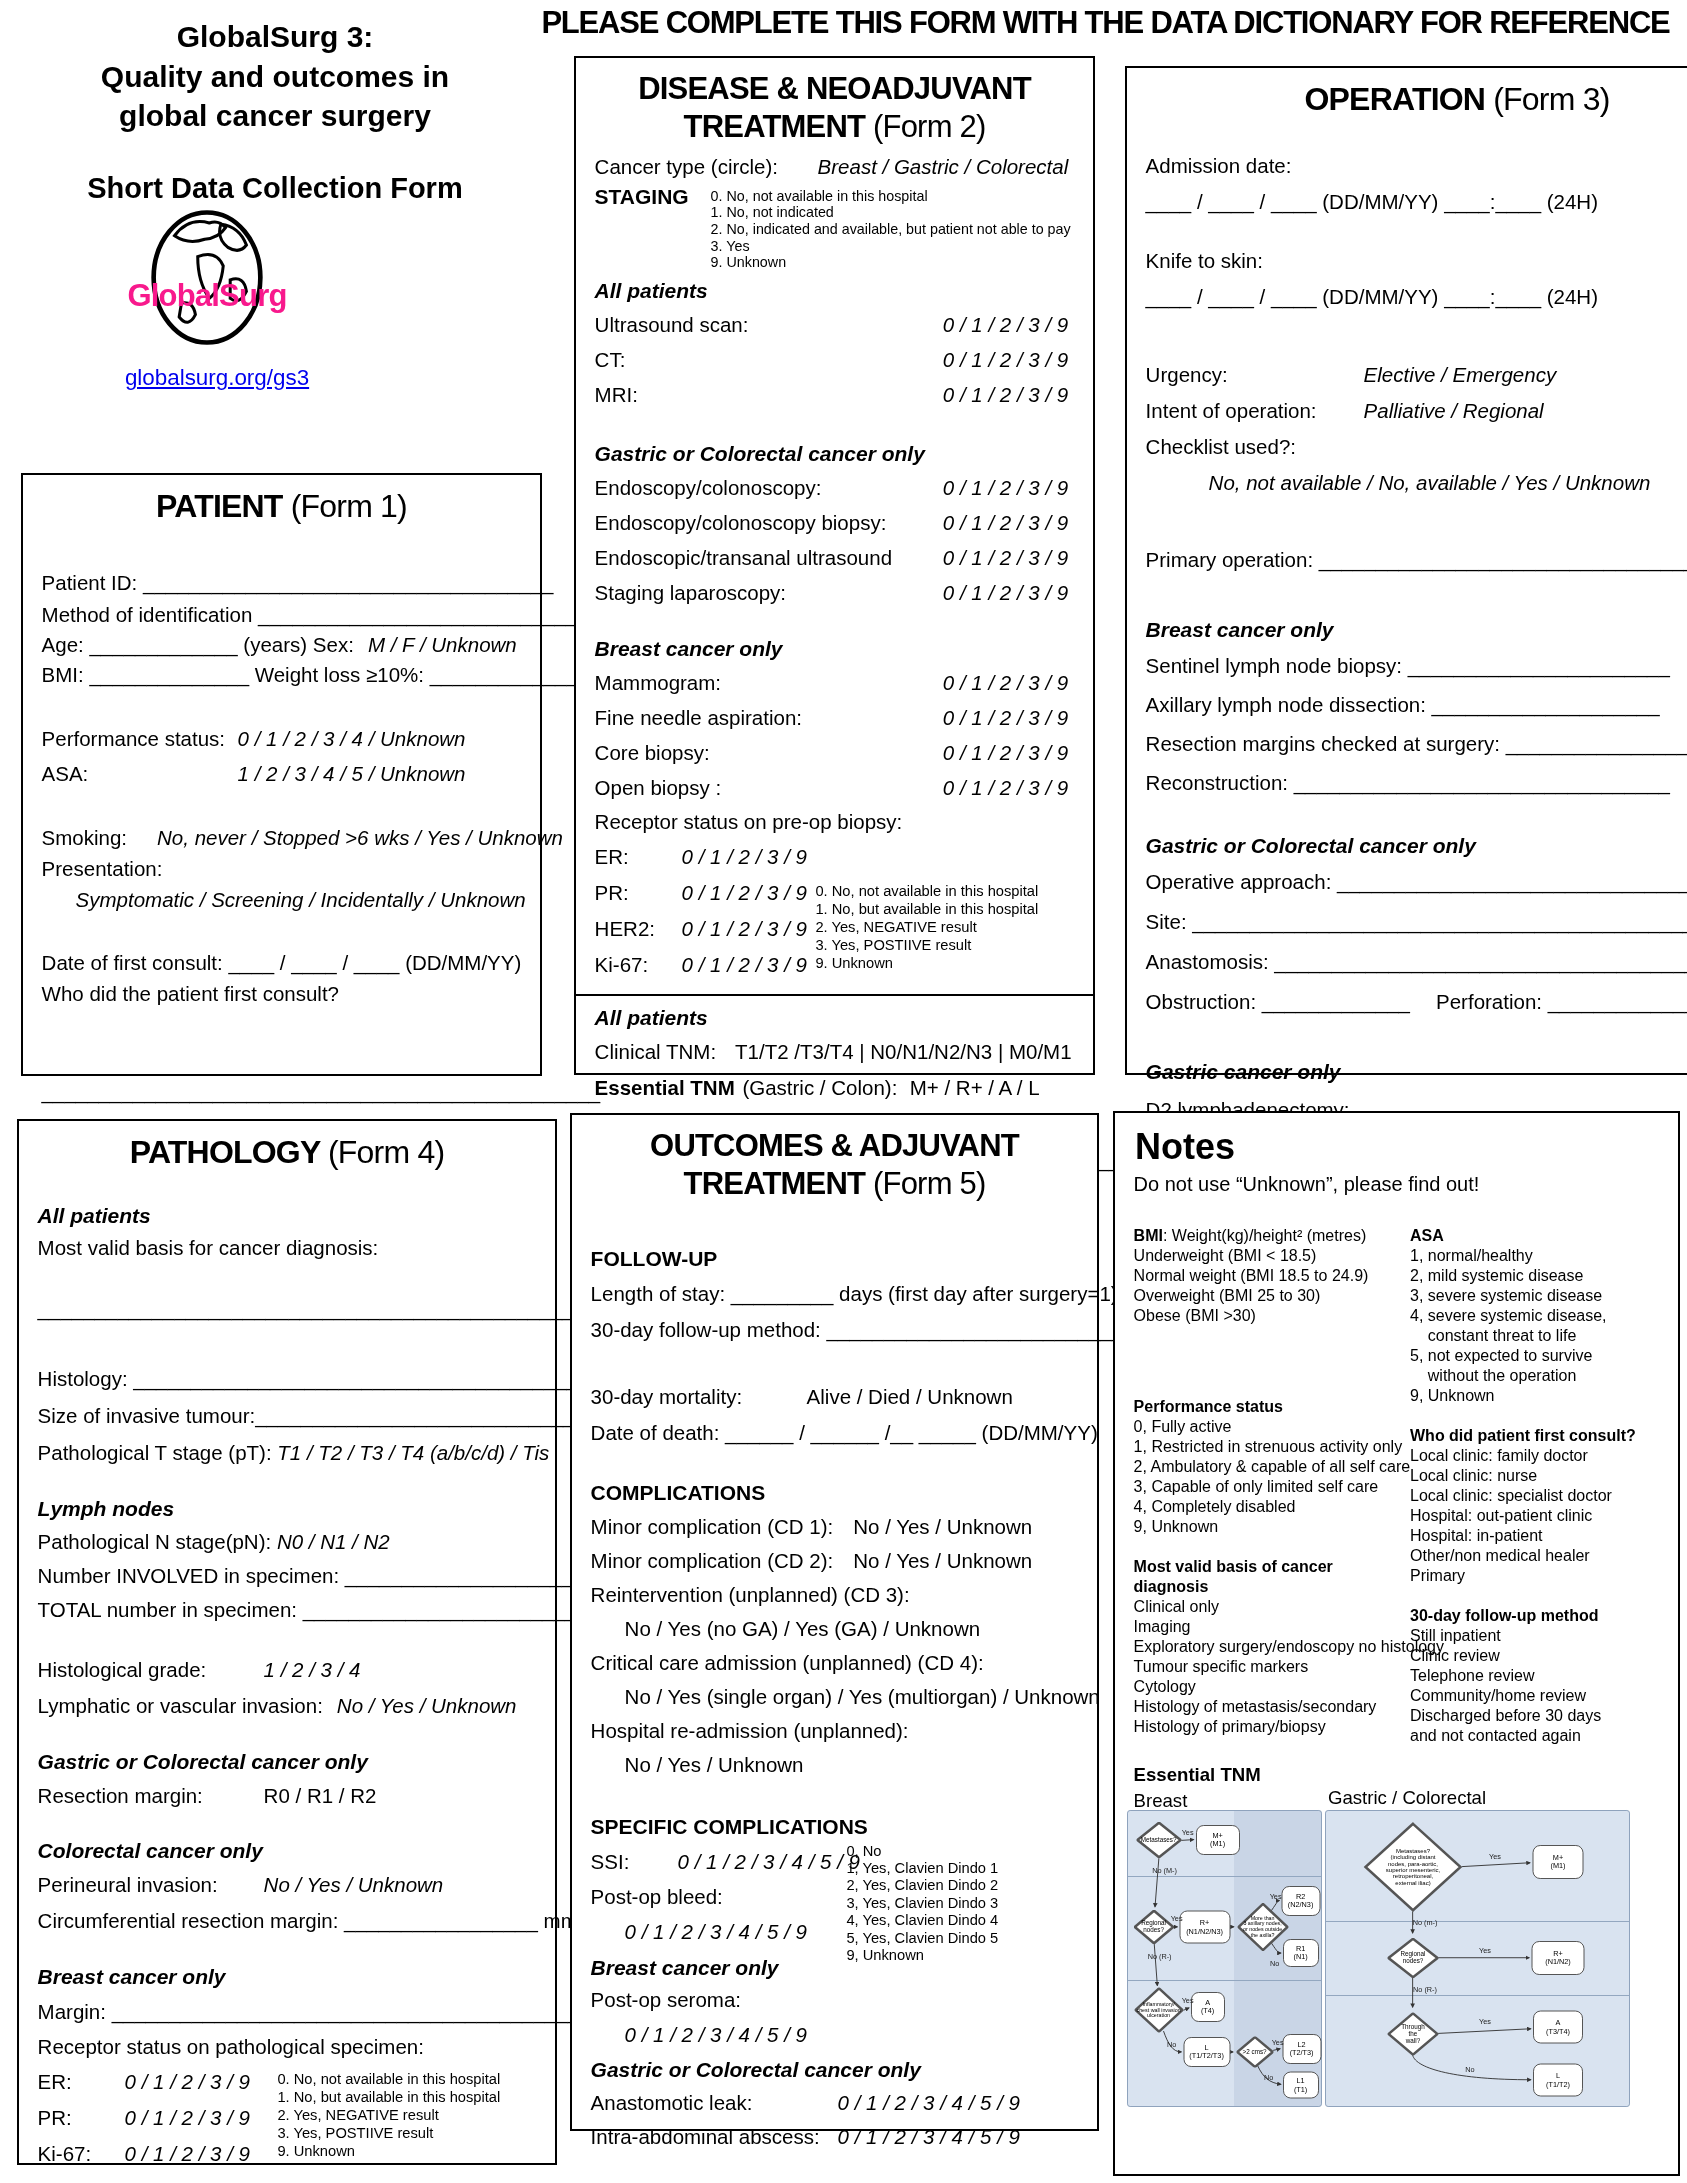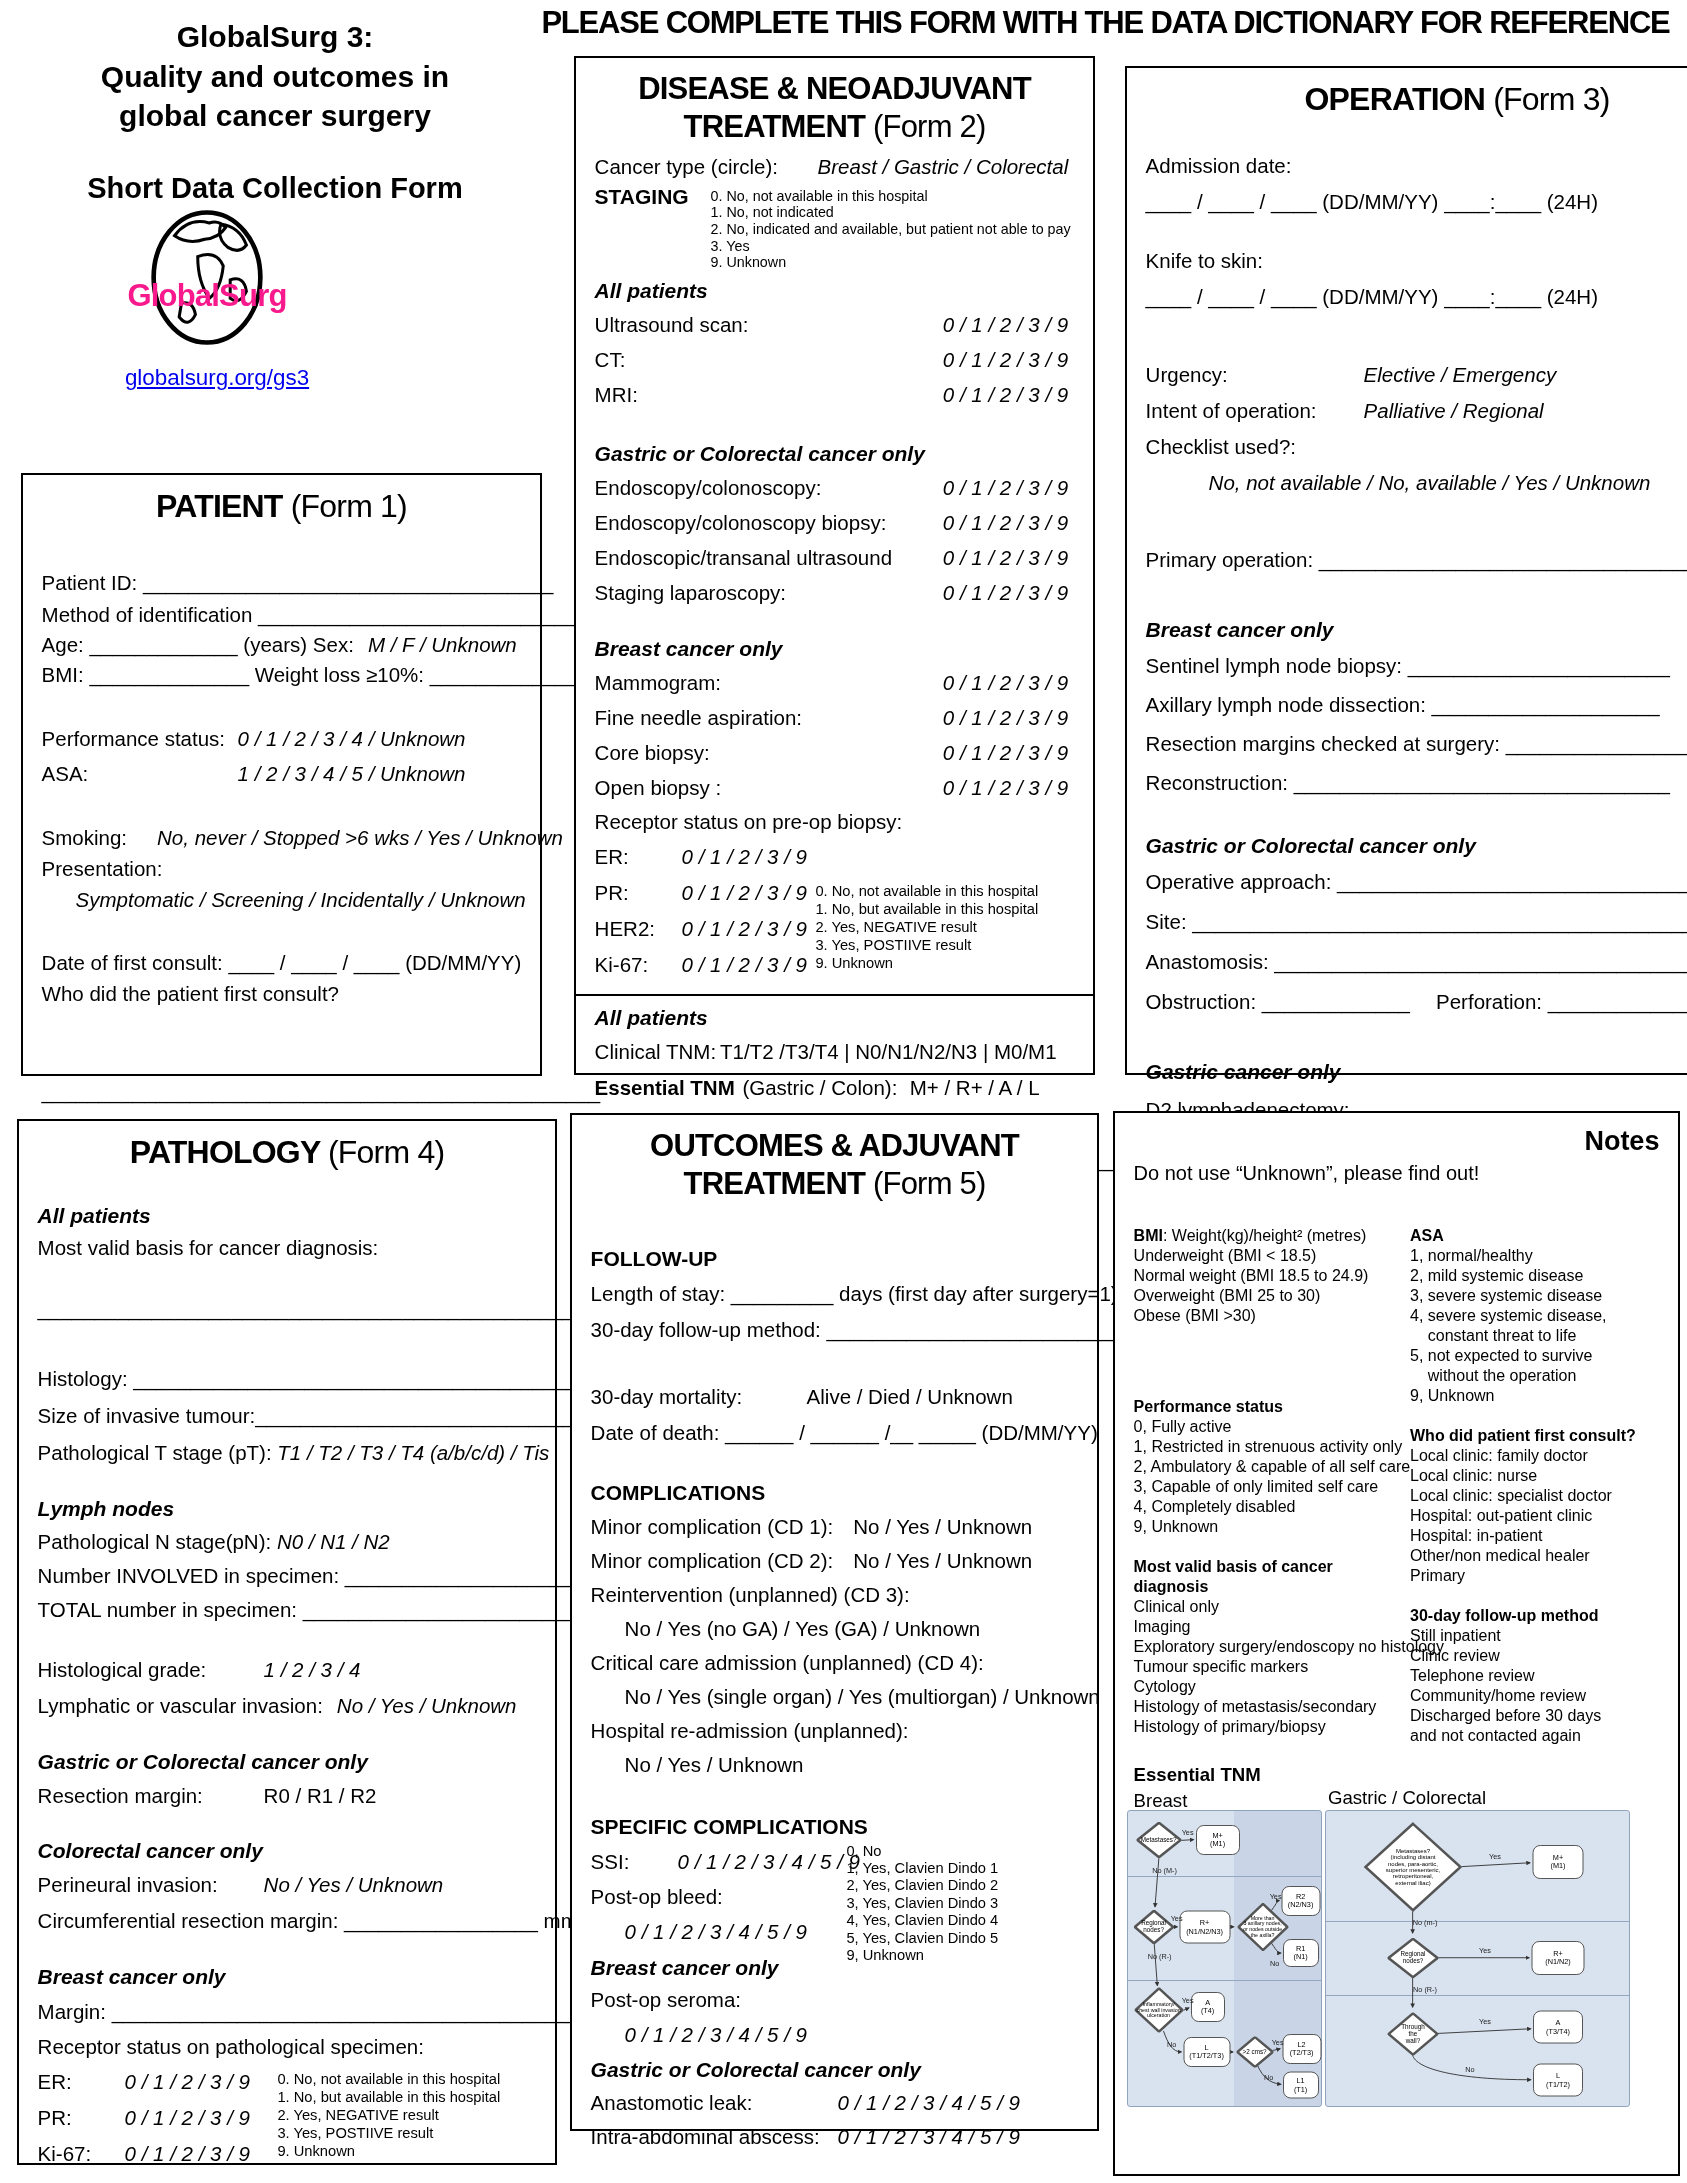--- a/index.html
+++ b/index.html
@@ -34,21 +34,21 @@
   .staging .note{font-size:14.3px;line-height:16.6px;padding-top:3.1px}
   .recwrap{position:relative}
   .recwrap .note{position:absolute;width:259px}
   .rrow{display:flex;font-size:20.5px;line-height:36px;white-space:nowrap}
   .rrow .rlbl{flex:0 0 87px}
   .rrow .opts{font-style:italic}
   .divider{border-top:2.3px solid #000;margin:10.8px -18.6px 6.2px}
   .indent{padding-left:34px}
   .bighead{font-weight:700;font-size:21px;line-height:34px;margin-top:20px}
   
-  .notes h2{text-align:right;margin:12.4px 0 1.5px 1.5px;font-size:27px;letter-spacing:0}
+  .notes h2{text-align:left;margin:12.4px 0 1.5px 1.5px;font-size:36px;letter-spacing:0}
   .notes .subtitle{font-size:20px;line-height:26px}
   .ncol{position:absolute;font-size:16px;line-height:20px}
   .ncol .nh{font-weight:700;margin-top:20px}
   .nline{white-space:pre}
   .etnm-head{position:absolute;left:18.6px;top:651px;font-size:18.6px;font-weight:700}
   .breast-lbl{position:absolute;left:18.6px;top:677px;font-size:18.6px}
   .gc-lbl{position:absolute;left:213px;top:674px;font-size:18.6px}
   .panel{position:absolute;background:#d9e3f0;border:0.8px solid #8fa3bd;border-radius:3.1px}
   .panelB{left:11.6px;top:697px;width:193px;height:295px}
   .panelG{left:210px;top:697px;width:303px;height:295px}
@@ -207,21 +207,21 @@
         <div>1. No, but available in this hospital</div>
         <div>2. Yes, NEGATIVE result</div>
         <div>3. Yes, POSTIIVE result</div>
         <div>9. Unknown</div>
       </div>
     </div>
     <div class="divider"></div>
     <div class="sec" style="margin-top:1.5px">All patients</div>
     <div class="frow" style="line-height:36px">
       <span>Clinical TNM:</span>
-      <span style="margin-left:4px">T1/T2 /T3/T4  |  N0/N1/N2/N3  |  M0/M1</span>
+      <span style="margin-left:19px">T1/T2 /T3/T4  |  N0/N1/N2/N3  |  M0/M1</span>
     </div>
     <div class="frow" style="line-height:36px">
       <span class="b">Essential TNM</span>
       <span style="margin-left:7.7px">(Gastric / Colon):</span>
       <span style="margin-left:12.4px">M+  /  R+  /  A  /  L</span>
     </div>
     <div class="frow" style="line-height:36px">
       <span class="b">Essential TNM</span>
       <span style="margin-left:7.7px">(Breast):</span>
       <span style="margin-left:auto">M+ / R2 / R1/ A / L2 / L1</span>

